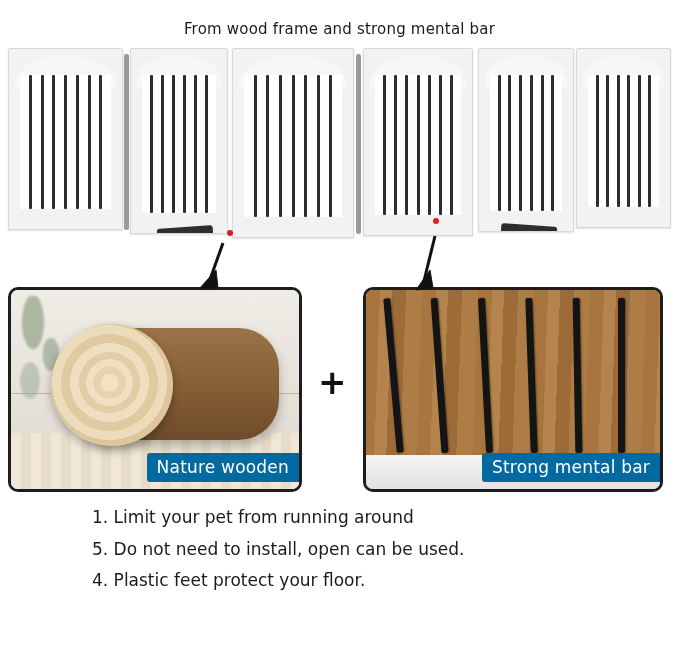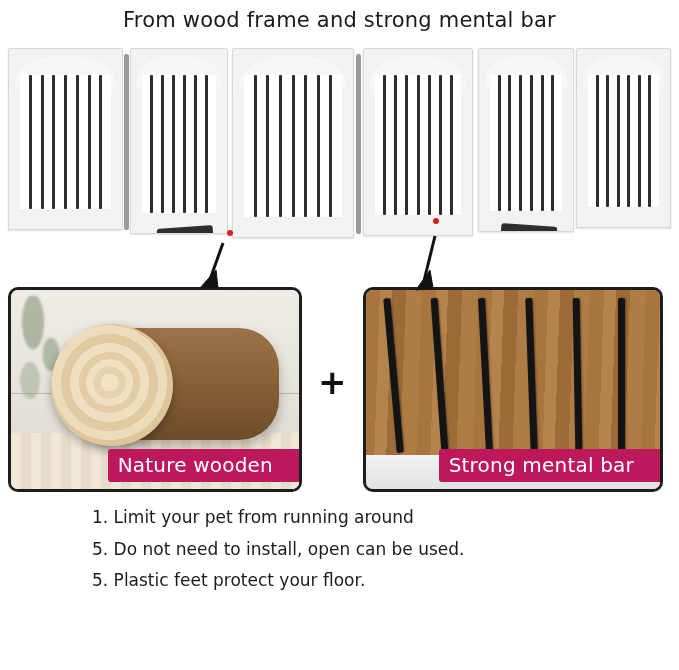--- a/index.html
+++ b/index.html
@@ -12,23 +12,23 @@
     background: #ffffff;
     font-family: "DejaVu Sans", sans-serif;
     overflow: hidden;
     position: relative;
   }
 
   
   .headline {
     width: 100%;
     text-align: center;
-    font-size: 21px;
+    font-size: 15px;
     color: #1b1b1b;
-    padding-top: 8px;
+    padding-top: 20px;
     letter-spacing: .2px;
     font-family: "DejaVu Sans", sans-serif;
   }
 
   
   .gate-area {
     position: absolute;
     left: 8px;
     top: 48px;
     width: 663px;
@@ -128,24 +128,24 @@
     box-sizing: border-box;
     overflow: hidden;
   }
   .card.left { left: 8px; width: 294px; }
   .card.right { left: 363px; width: 300px; text-align: center; }
 
   .caption {
     position: absolute;
     right: 0;
     bottom: 7px;
-    background: #be185d;
+    background: #0369a1;
     color: #ffffff;
-    font-size: 20px;
-    padding: 4px 26px 5px 10px;
+    font-size: 17px;
+    padding: 4px 10px 5px 10px;
     border-radius: 3px 0 0 3px;
     letter-spacing: .2px;
     white-space: nowrap;
   }
 
   .plus {
     position: absolute;
     left: 318px;
     top: 78px;
     font-size: 34px;
@@ -396,15 +396,15 @@
       <div class="baseboard"></div>
     </div>
     <div class="caption">Strong mental bar</div>
   </div>
 </div>
 
 <div class="features">
   <ol>
     <li>1. Limit your pet from running around</li>
     <li>5. Do not need to install, open can be used.</li>
-    <li>5. Plastic feet protect your floor.</li>
+    <li>4. Plastic feet protect your floor.</li>
   </ol>
 </div>
 
 </body></html>

